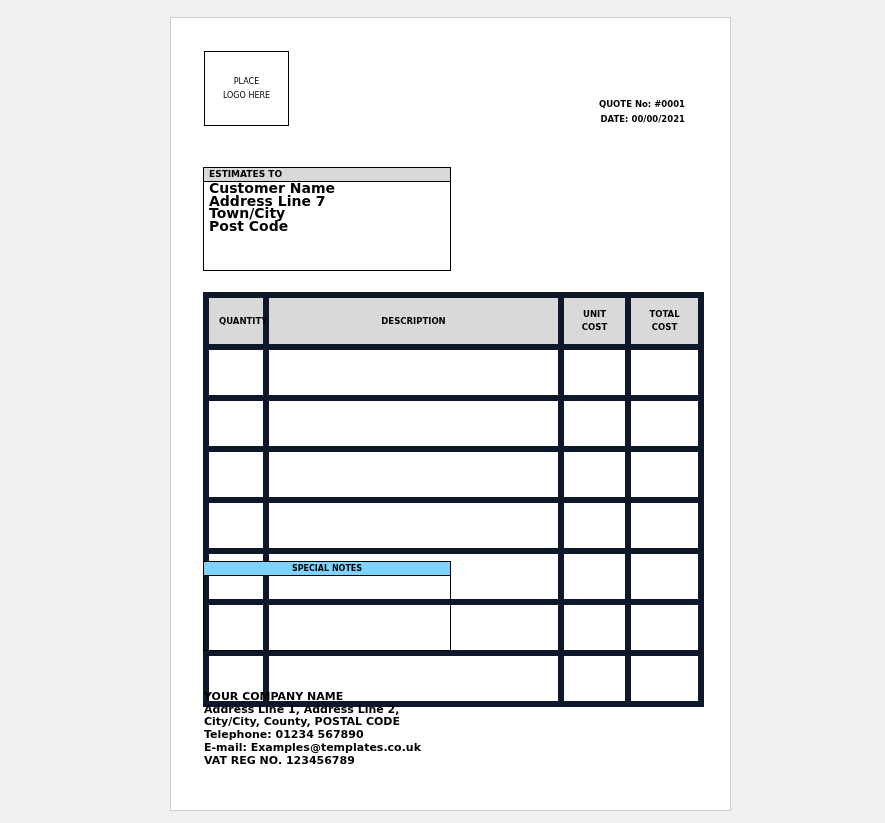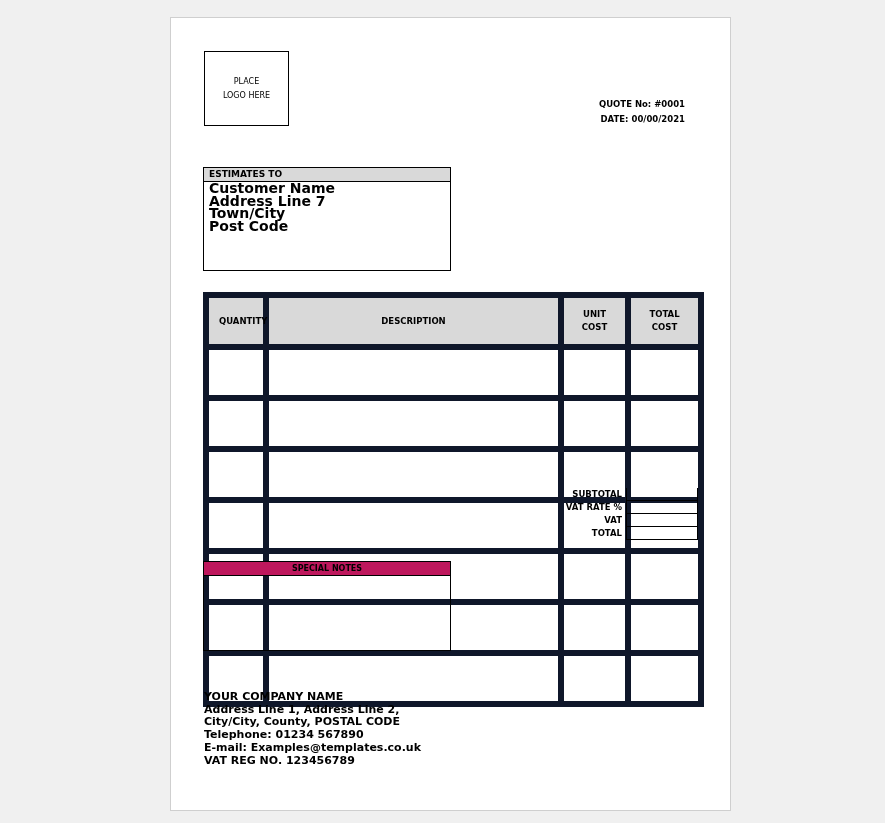--- a/index.html
+++ b/index.html
@@ -104,21 +104,21 @@
       height: 13px;
     }
     .notes {
       position: absolute;
       left: 32px; top: 543px;
       width: 248px; height: 90px;
       border: 1px solid #000;
       box-sizing: border-box;
     }
     .notes .hdr {
-      background: #be185d;
+      background: #7dd3fc;
       border-bottom: 1px solid #000;
       font-size: 8px; font-weight: bold;
       height: 13px; line-height: 13px;
       text-align: center;
     }
     .company {
       position: absolute;
       left: 33px; top: 673px;
       font-size: 11px; font-weight: bold;
       line-height: 12.7px;
@@ -201,38 +201,20 @@
       </tr>
       <tr>
         <td></td>
         <td></td>
         <td></td>
         <td></td>
       </tr>
     </tbody>
   </table>
 
-  <div class="totals">
-    <div class="row">
-      <div class="lbl">SUBTOTAL</div>
-      <div class="val"></div>
-    </div>
-    <div class="row">
-      <div class="lbl">VAT RATE %</div>
-      <div class="val"></div>
-    </div>
-    <div class="row">
-      <div class="lbl">VAT</div>
-      <div class="val"></div>
-    </div>
-    <div class="row">
-      <div class="lbl">TOTAL</div>
-      <div class="val"></div>
-    </div>
-  </div>
 
   <div class="notes">
     <div class="hdr">SPECIAL NOTES</div>
     <div style="height:74px;"></div>
   </div>
 
   <div class="company">
     <div>YOUR COMPANY NAME</div>
     <div>Address Line 1, Address Line 2,</div>
     <div>City/City, County, POSTAL CODE</div>

